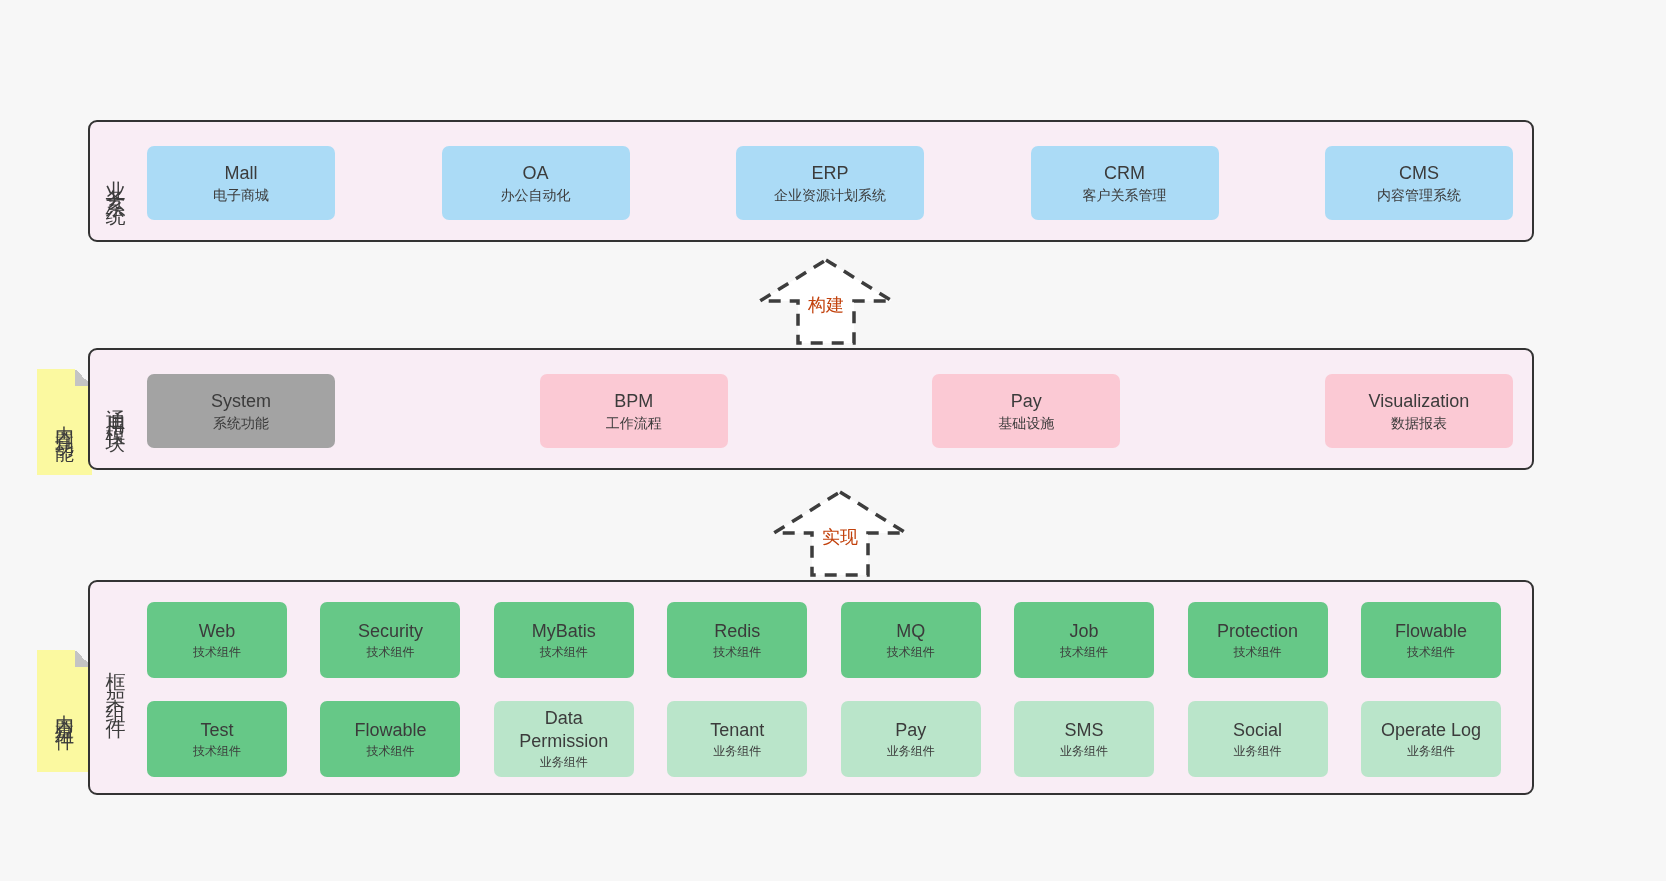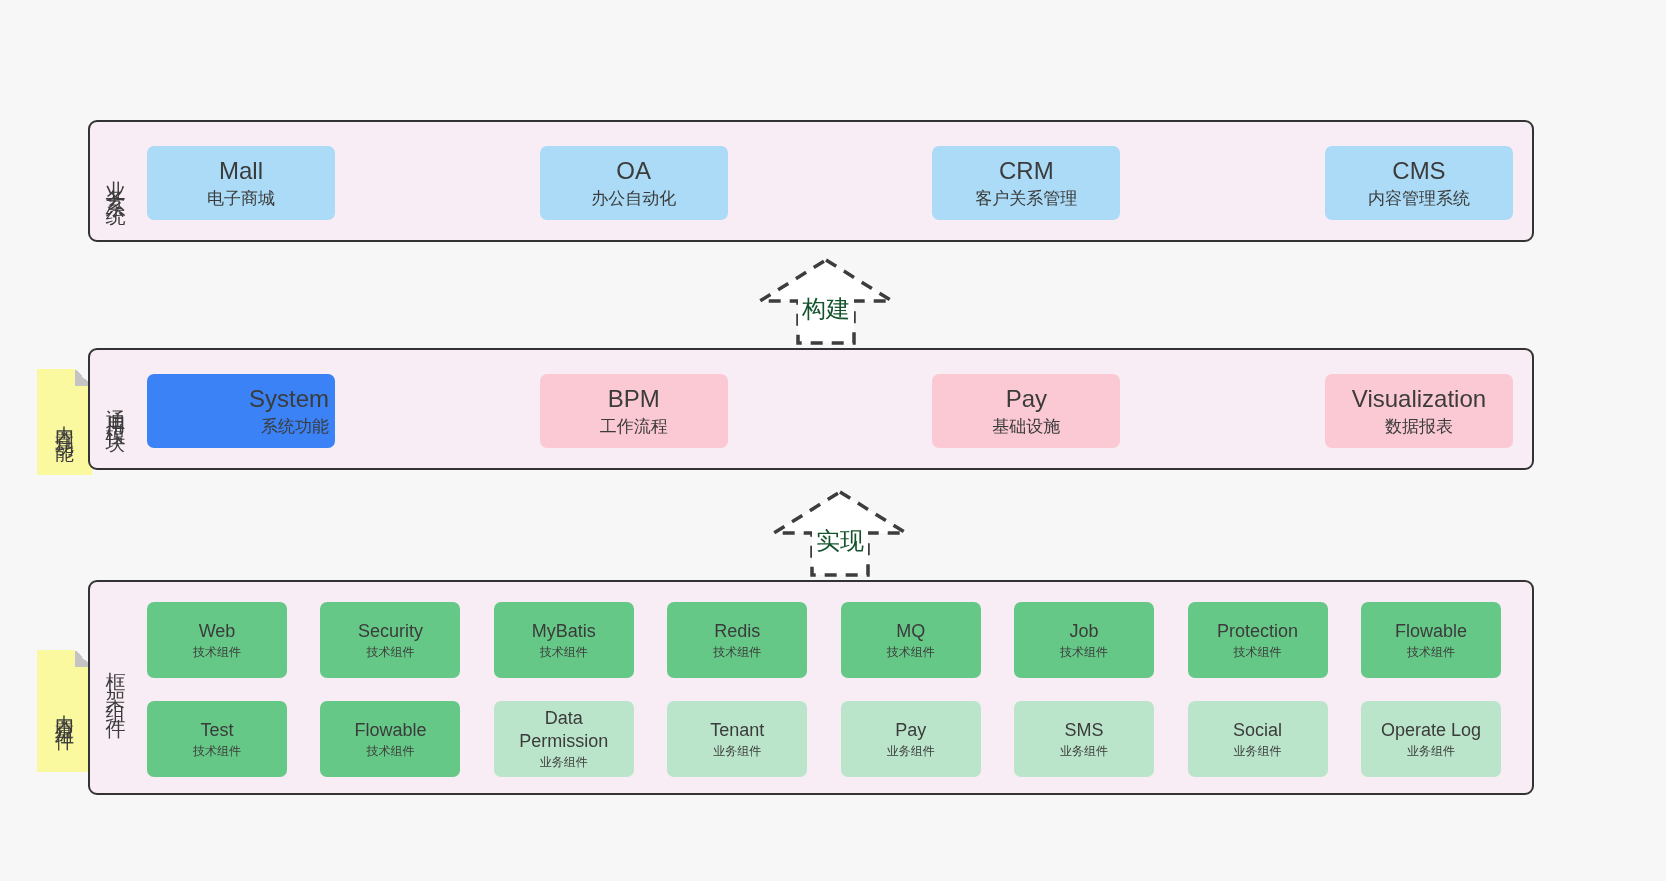--- a/index.html
+++ b/index.html
@@ -29,36 +29,36 @@
   .row-fw1  { left:57px; right:31px; top:20px; }
   .row-fw2  { left:57px; right:31px; top:119px; }
   
   .box {
     display:flex; flex-direction:column; justify-content:center; align-items:center;
     text-align:center; border-radius:7px; padding:4px 6px; line-height:1.28;
   }
   .box-lg { width:188px; height:74px; }
   .box-sm { width:140px; height:76px; }
   .blue   { background:#abdbf6; }
-  .red    { background:#3b82f6;align-items:flex-end; }
+  .red    { background:#a3a3a3; }
   .pink   { background:#fbc9d4; }
   .green  { background:#66c887; }
   .lgreen { background:#bae5ca; }
-  .box-name { font-size:24px; color:#3b3b3b; }
-  .box-sub  { font-size:17px; color:#3b3b3b; margin-top:2px; }
+  .box-name { font-size:18px; color:#3b3b3b; }
+  .box-sub  { font-size:14px; color:#3b3b3b; margin-top:2px; }
   .box-sm .box-name { font-size:18px; }
   .box-sm .box-sub  { font-size:12px; }
   
   .arrow { position:absolute; width:140px; height:91px; z-index:2; }
   .arrow-build     { left:756px; top:256px; }
   .arrow-implement { left:770px; top:488px; }
   .arrow svg { position:absolute; inset:0; }
   .arrow-label {
     position:absolute; left:50%; top:36px; transform:translateX(-50%);
-    background:#ffffff; padding:1px 4px; font-size:24px; color:#14532d;
+    background:#ffffff; padding:1px 4px; font-size:18px; color:#c2410c;
     white-space:nowrap;
   }
   
   .sticky {
     position:absolute; background:#fbf9a0; z-index:0;
     display:flex; align-items:center; justify-content:center;
   }
   .sticky-modules   { left:37px; top:369px; width:55px; height:106px; }
   .sticky-framework { left:37px; top:650px; width:55px; height:122px; }
   .sticky-text {
@@ -87,20 +87,24 @@
   <div class="panel panel-business">
     <div class="panel-label">业务系统</div>
     <div class="row row-wide">
       <div class="box box-lg blue">
         <div class="box-name">Mall</div>
         <div class="box-sub">电子商城</div>
       </div>
       <div class="box box-lg blue">
         <div class="box-name">OA</div>
         <div class="box-sub">办公自动化</div>
+      </div>
+      <div class="box box-lg blue">
+        <div class="box-name">ERP</div>
+        <div class="box-sub">企业资源计划系统</div>
       </div>
       <div class="box box-lg blue">
         <div class="box-name">CRM</div>
         <div class="box-sub">客户关系管理</div>
       </div>
       <div class="box box-lg blue">
         <div class="box-name">CMS</div>
         <div class="box-sub">内容管理系统</div>
       </div>
     </div>

